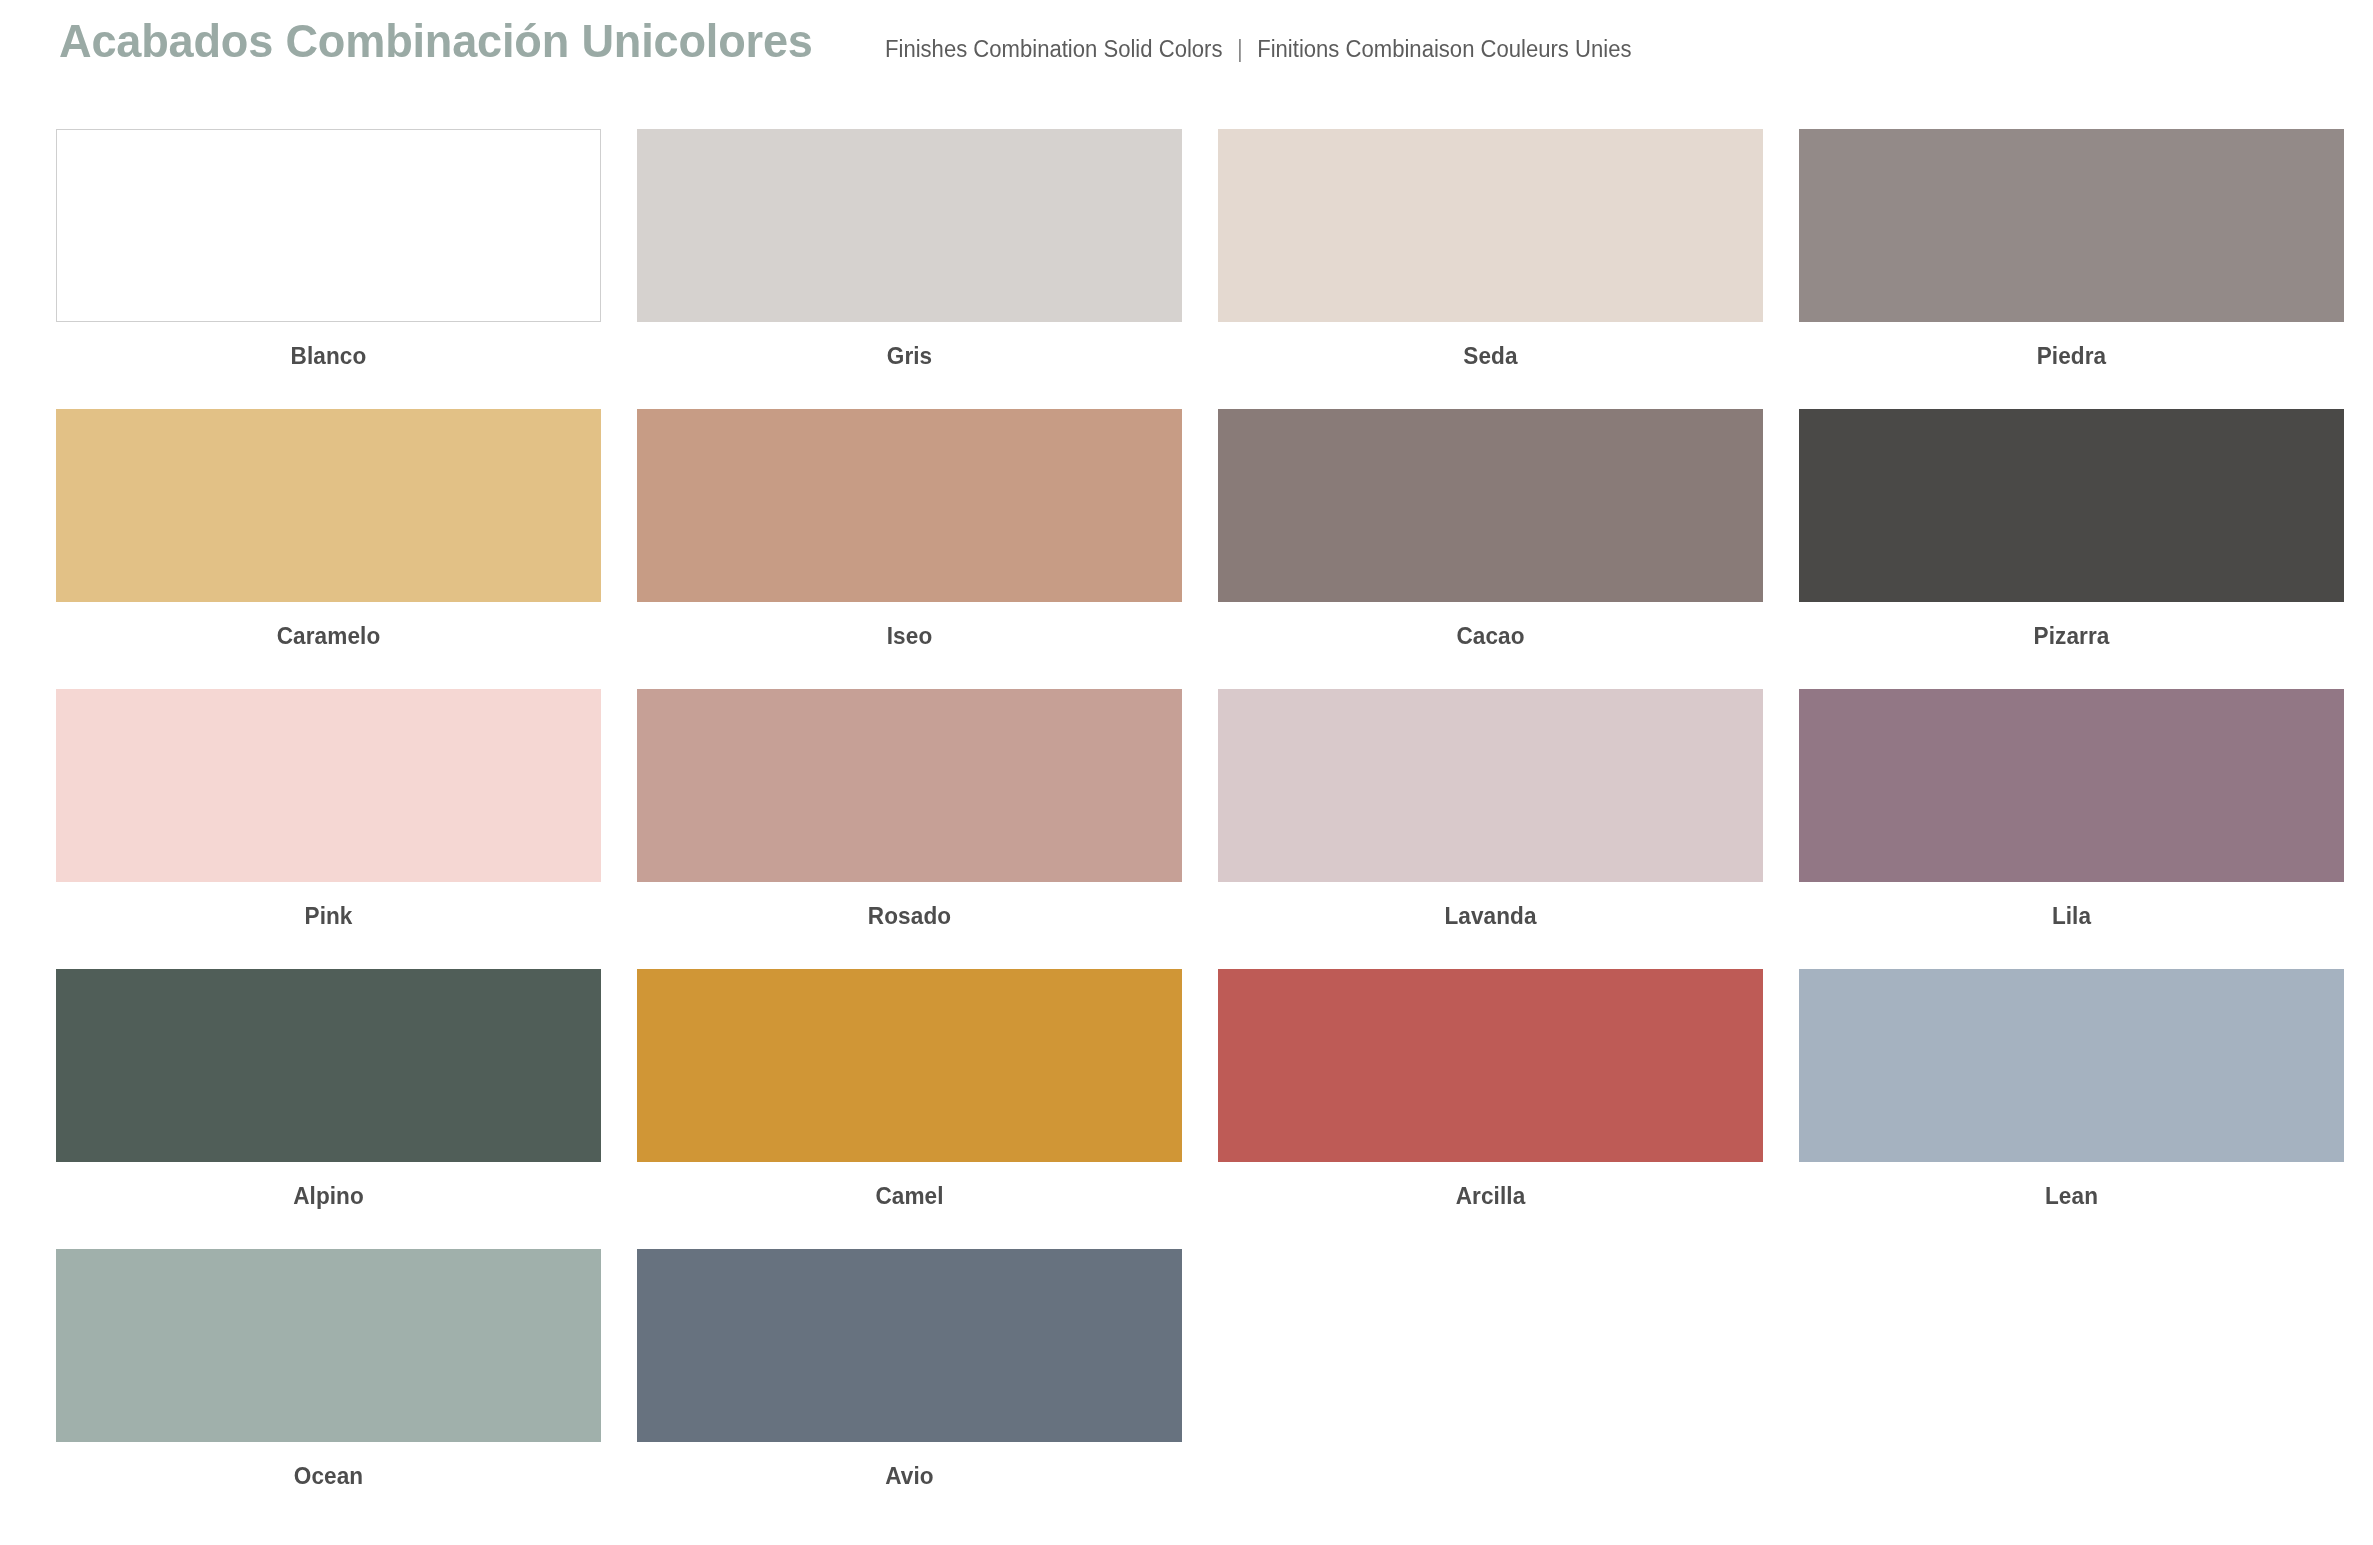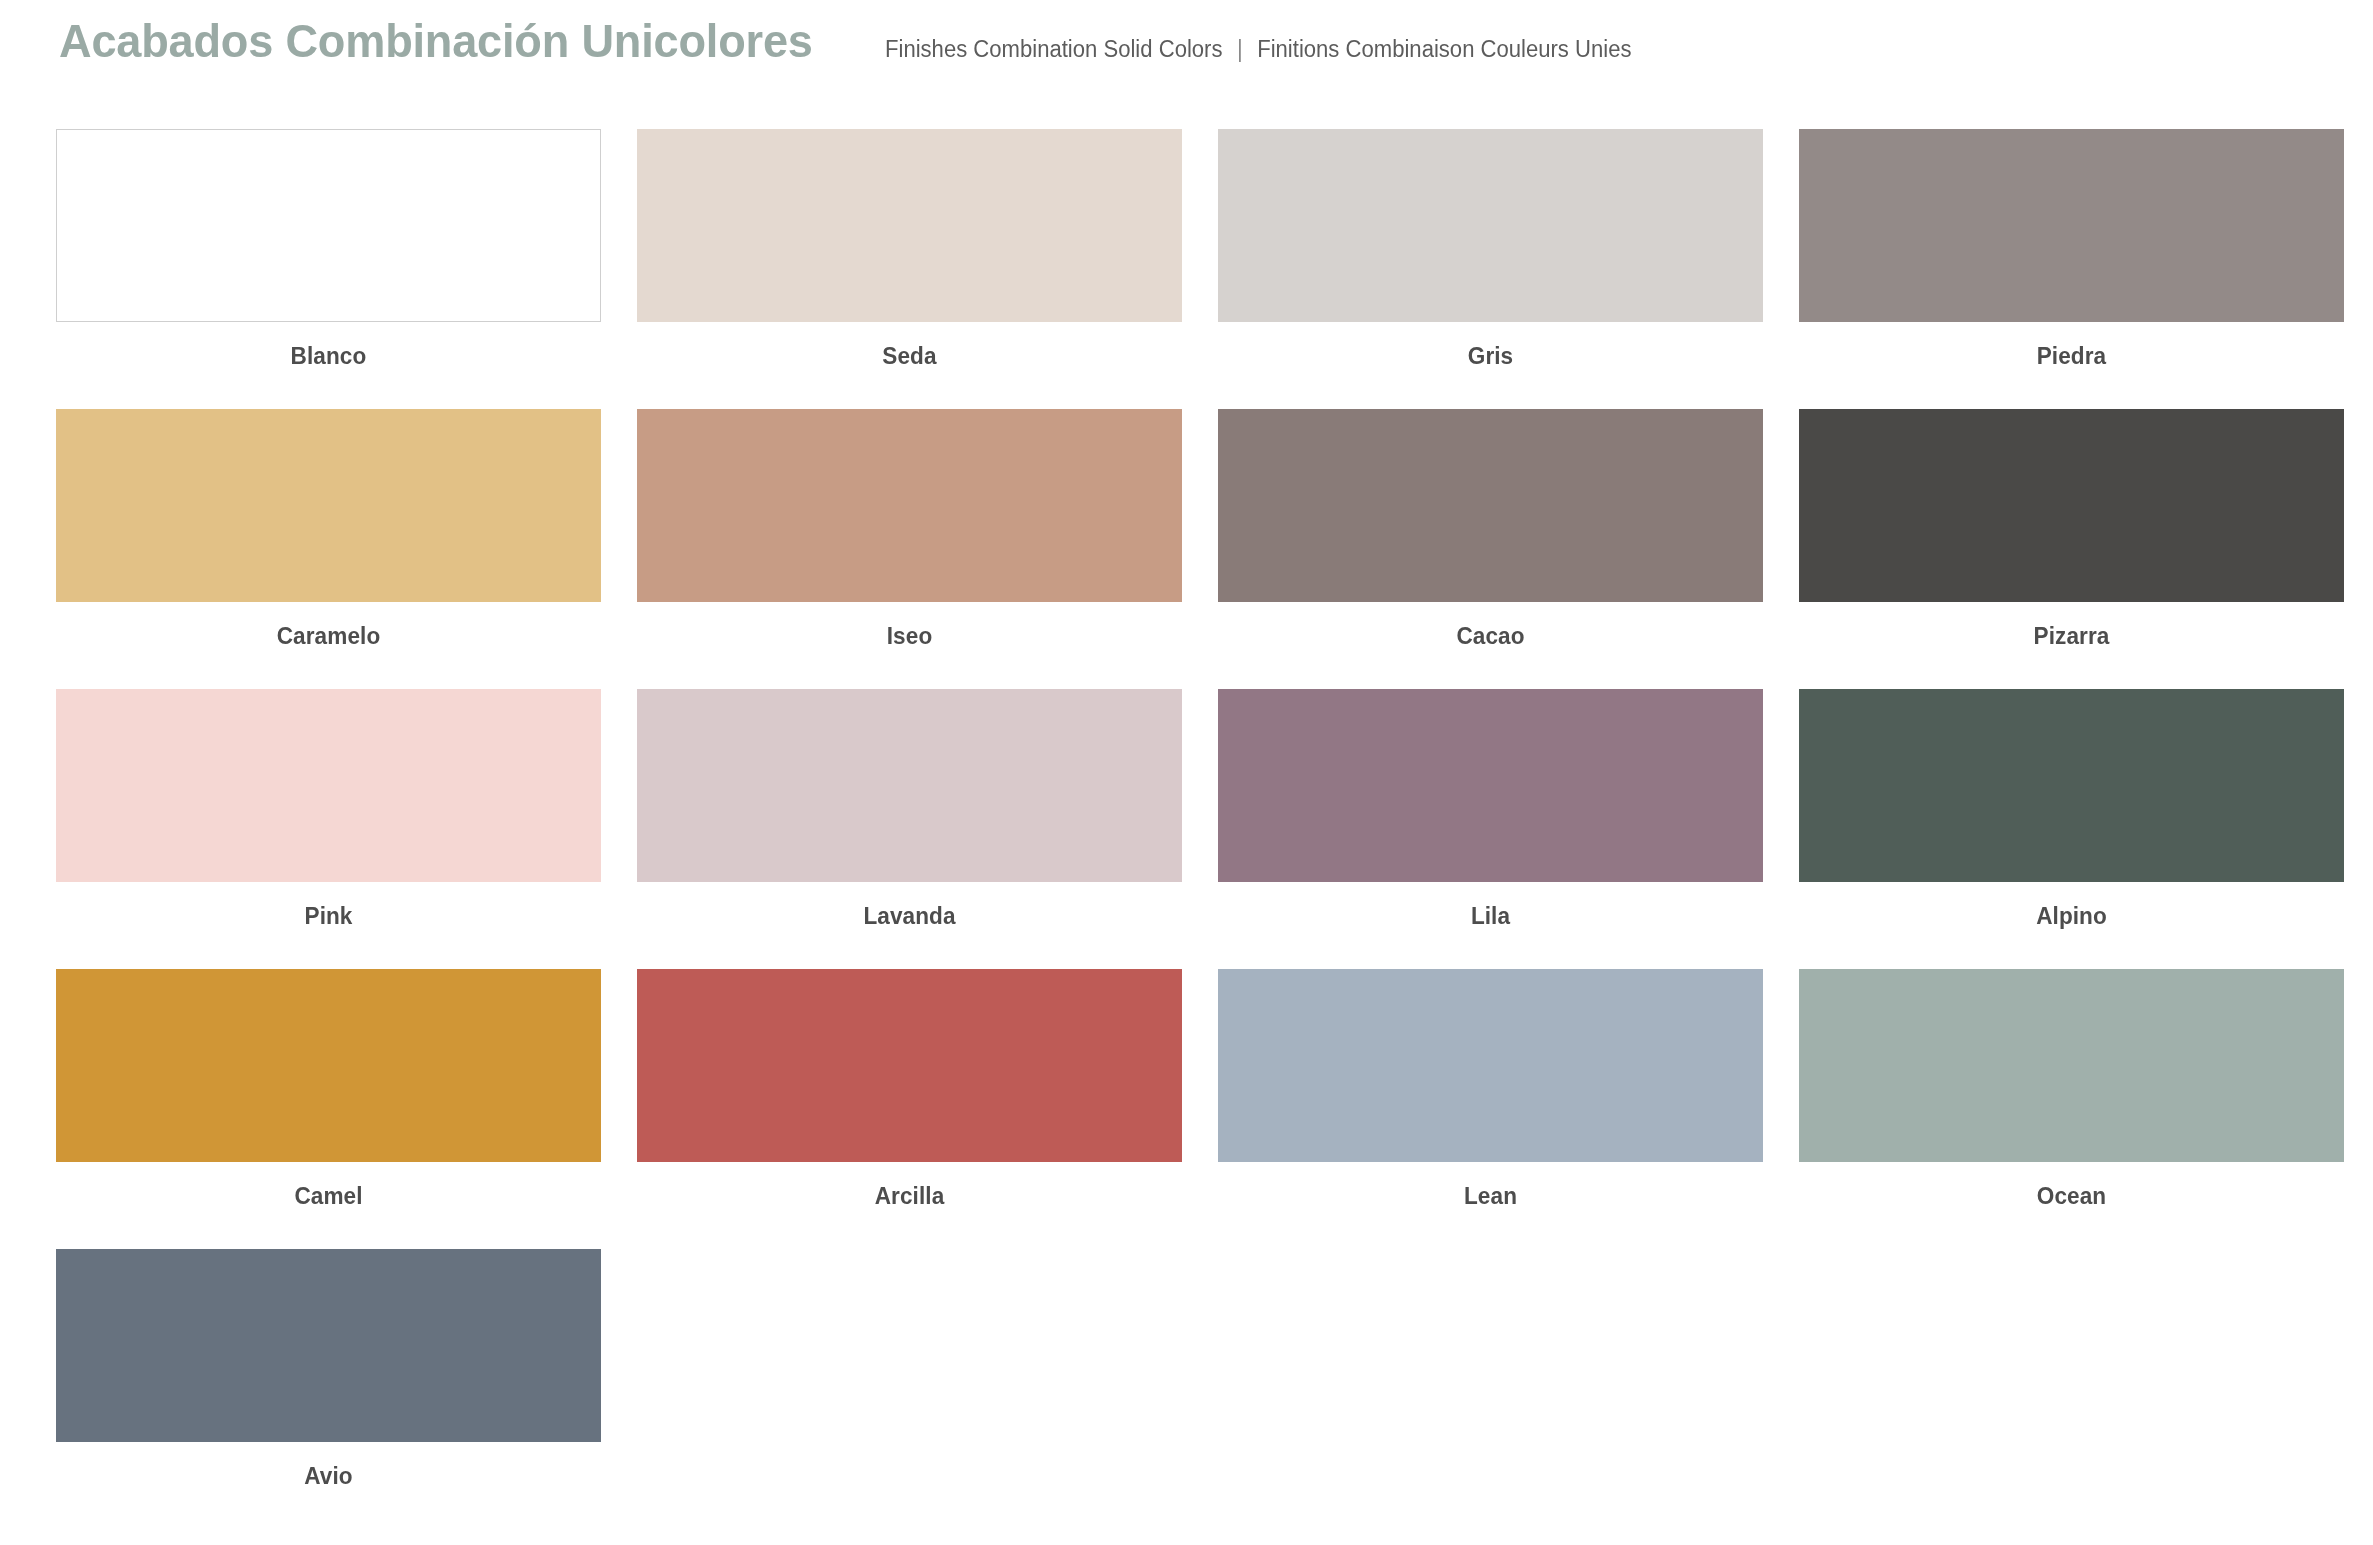--- a/index.html
+++ b/index.html
@@ -105,26 +105,26 @@
       <span>Finitions Combinaison Couleurs Unies</span>
     </div>
   </div>
 
   <div class="grid" id="swatch-grid">
       <div class="cell">
         <div class="swatch bordered" style="background: rgb(255, 255, 255);"></div>
         <div class="label">Blanco</div>
       </div>
       <div class="cell">
+        <div class="swatch" style="background: rgb(214, 210, 207);"></div>
+        <div class="label">Gris</div>
+      </div>
+      <div class="cell">
         <div class="swatch" style="background: rgb(228, 217, 208);"></div>
         <div class="label">Seda</div>
-      </div>
-      <div class="cell">
-        <div class="swatch" style="background: rgb(214, 210, 207);"></div>
-        <div class="label">Gris</div>
       </div>
       <div class="cell">
         <div class="swatch" style="background: rgb(147, 138, 136);"></div>
         <div class="label">Piedra</div>
       </div>
       <div class="cell">
         <div class="swatch" style="background: rgb(226, 193, 134);"></div>
         <div class="label">Caramelo</div>
       </div>
       <div class="cell">
@@ -135,20 +135,24 @@
         <div class="swatch" style="background: rgb(137, 123, 120);"></div>
         <div class="label">Cacao</div>
       </div>
       <div class="cell">
         <div class="swatch" style="background: rgb(74, 73, 71);"></div>
         <div class="label">Pizarra</div>
       </div>
       <div class="cell">
         <div class="swatch" style="background: rgb(245, 215, 211);"></div>
         <div class="label">Pink</div>
+      </div>
+      <div class="cell">
+        <div class="swatch" style="background: rgb(198, 160, 150);"></div>
+        <div class="label">Rosado</div>
       </div>
       <div class="cell">
         <div class="swatch" style="background: rgb(217, 201, 203);"></div>
         <div class="label">Lavanda</div>
       </div>
       <div class="cell">
         <div class="swatch" style="background: rgb(146, 119, 133);"></div>
         <div class="label">Lila</div>
       </div>
       <div class="cell">

